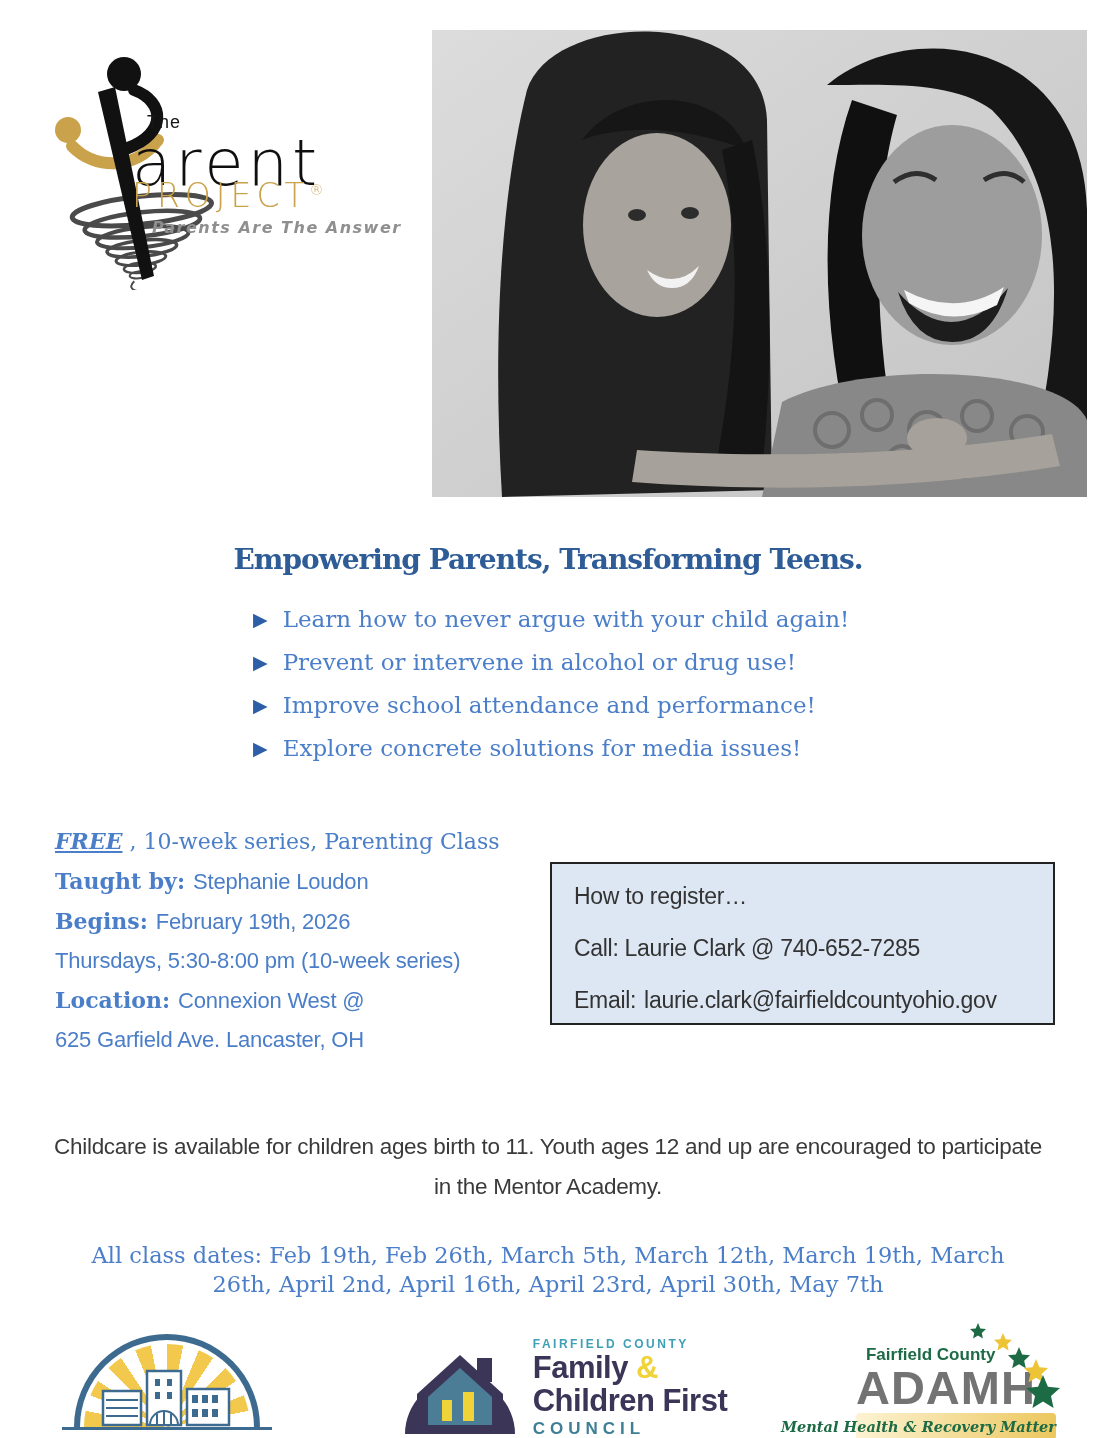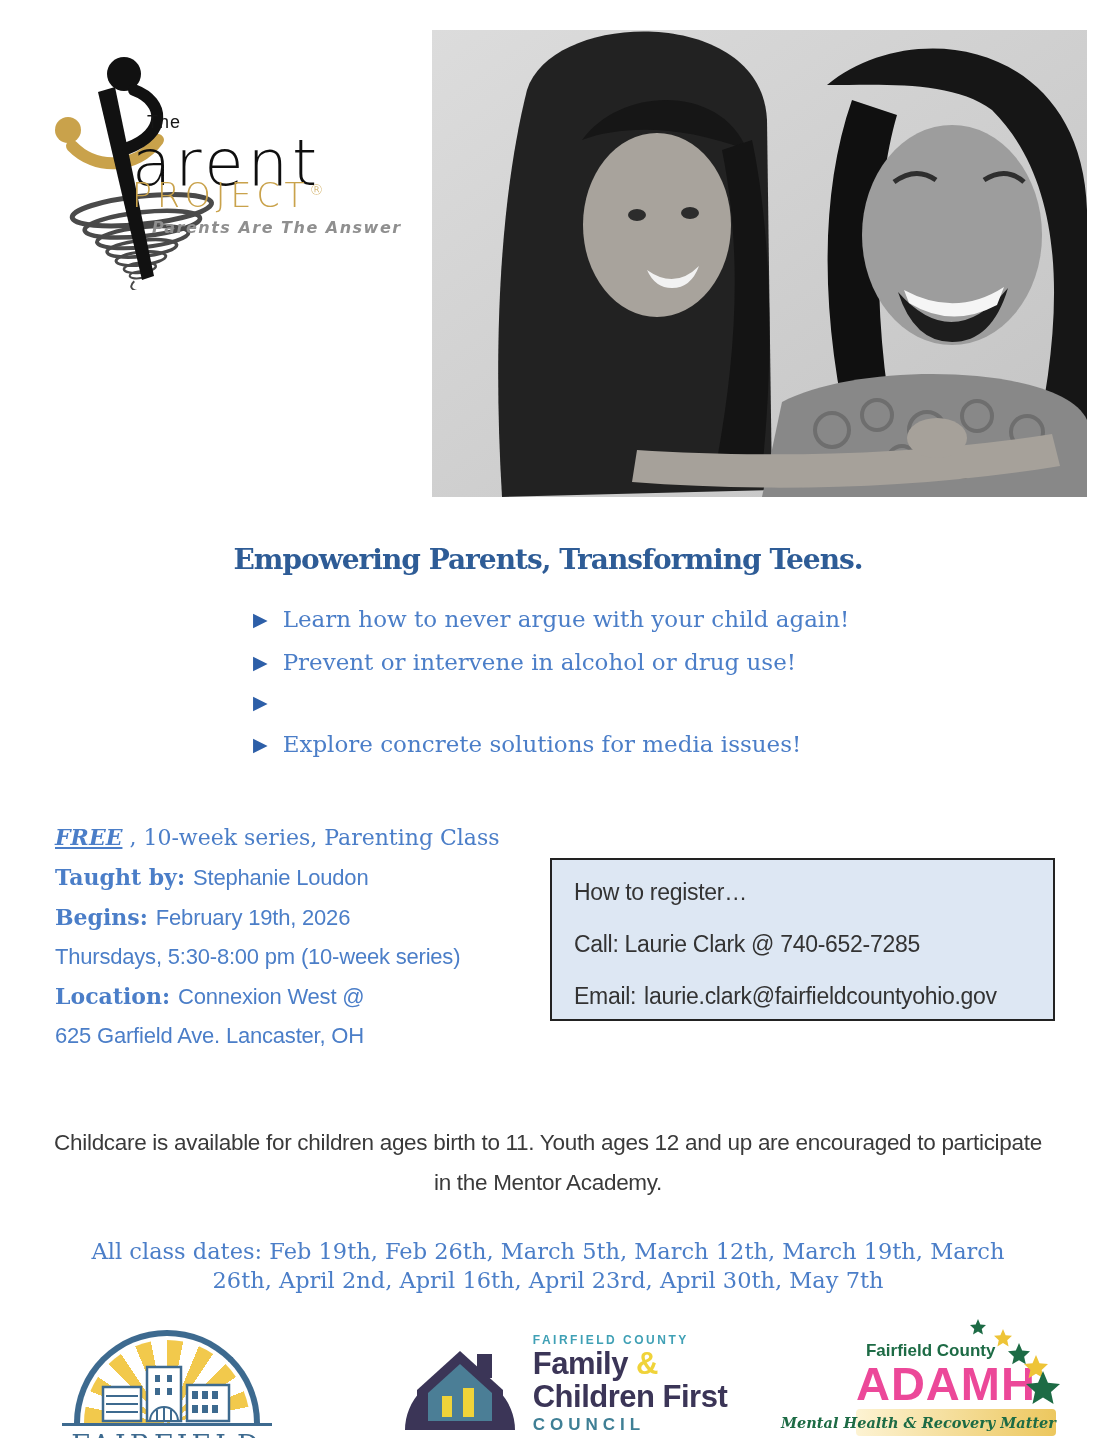--- a/index.html
+++ b/index.html
@@ -84,21 +84,21 @@
   .fcfc-line { font-size:31px; font-weight:900; color:#3b3557; line-height:33px;
                letter-spacing:-0.5px; }
   .fcfc-amp { color:#f0d339; }
   .fcfc-council { font-size:17px; font-weight:bold; color:#3f7f95; letter-spacing:5px;
                   margin-top:2px; }
 
   
   .adamh { position:relative; width:200px; padding-top:22px; }
   .adamh-stars { position:absolute; right:-6px; top:0; }
   .adamh-county { font-size:17px; font-weight:bold; color:#1d6b45; margin-left:10px; }
-  .adamh-name { font-size:47px; font-weight:900; color:#ec4899; letter-spacing:1px;
+  .adamh-name { font-size:47px; font-weight:900; color:#737373; letter-spacing:1px;
                 line-height:46px; text-shadow:-2px -2px 0 #fff, 2px -2px 0 #fff,
                 -2px 2px 0 #fff, 2px 2px 0 #fff; }
   .adamh-band { margin-top:2px; width:200px; height:27px; border-radius:4px;
                 background:linear-gradient(90deg,#fdf3d3,#ecc75e);
                 display:flex; align-items:center; justify-content:flex-end; }
   .adamh-motto { font-family:"DejaVu Serif", serif; font-style:italic; font-weight:bold;
                  font-size:14.5px; color:#1d6b45; white-space:nowrap; }
 </style>
 </head>
 <body>
@@ -183,20 +183,21 @@
     <li>
         <span class="arrow">▶</span>
         <span>Learn how to never argue with your child again!</span>
       </li>
     <li>
         <span class="arrow">▶</span>
         <span>Prevent or intervene in alcohol or drug use!</span>
       </li>
     <li>
         <span class="arrow">▶</span>
+        <span>Improve school attendance and performance!</span>
       </li>
     <li>
         <span class="arrow">▶</span>
         <span>Explore concrete solutions for media issues!</span>
       </li>
   </ul>
 
   <div class="details">
 
     <div class="course">

